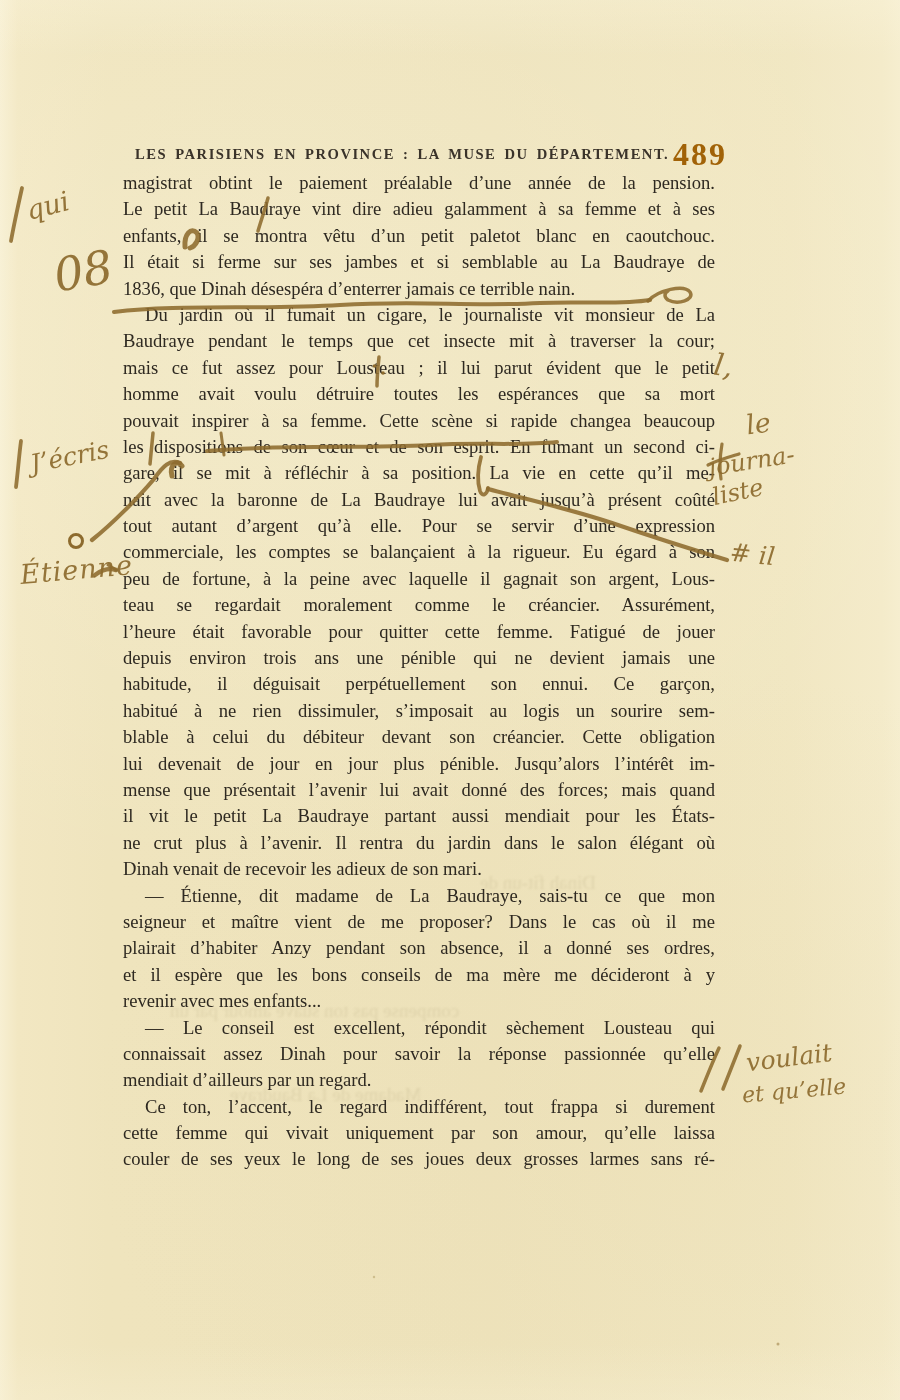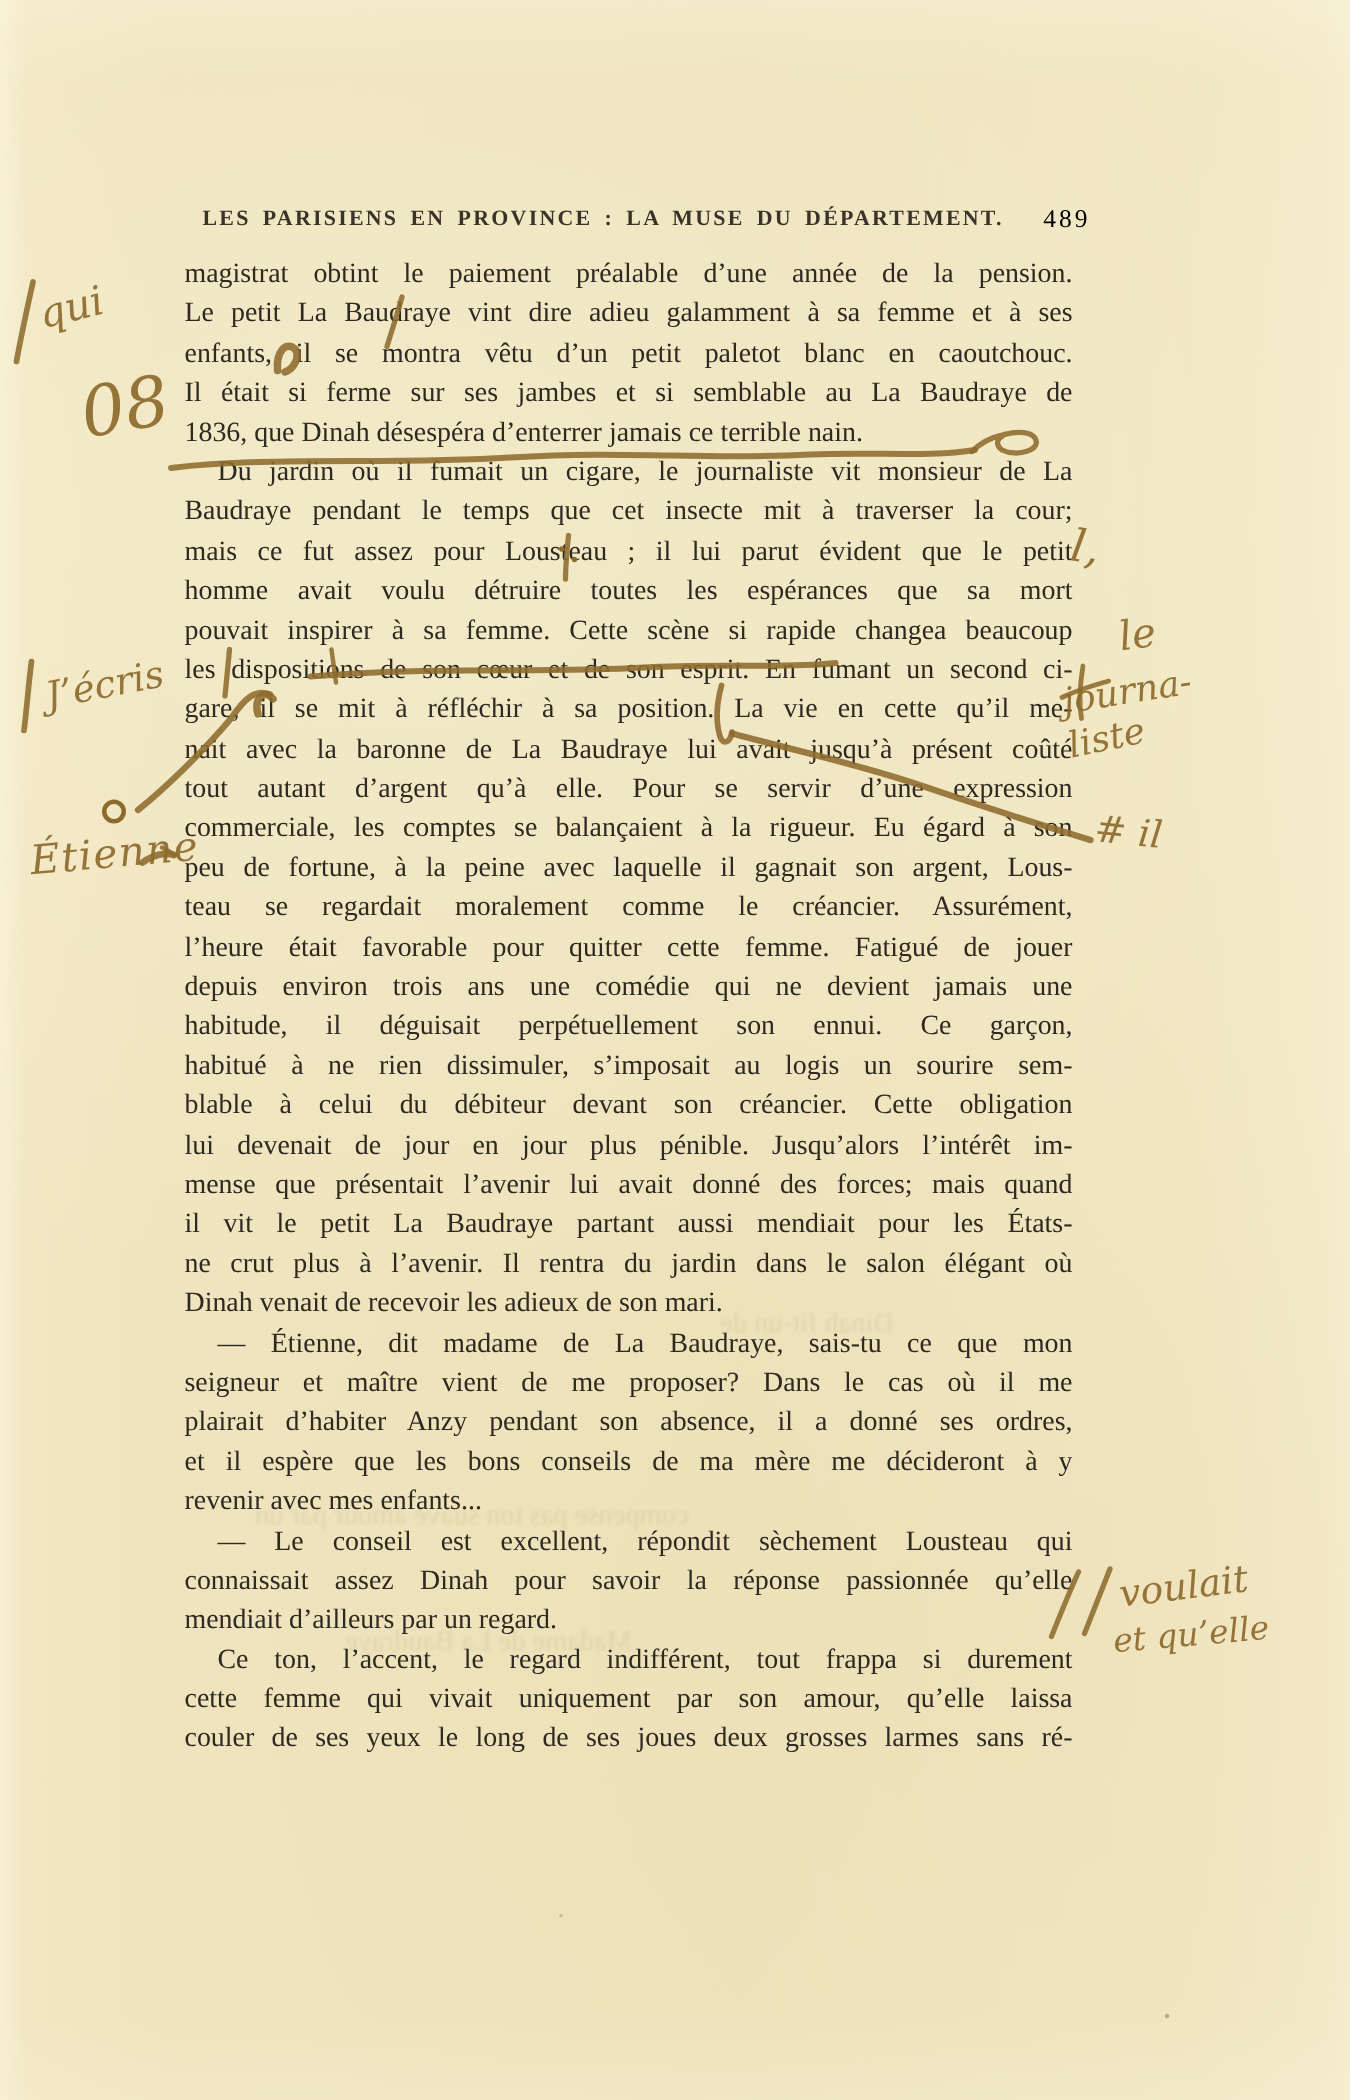--- a/index.html
+++ b/index.html
@@ -9,21 +9,21 @@
     background:
       radial-gradient(1200px 900px at 30% 25%, rgba(255,252,235,.25), rgba(0,0,0,0) 60%),
       radial-gradient(900px 700px at 75% 80%, rgba(230,215,170,.25), rgba(0,0,0,0) 65%),
       linear-gradient(90deg,#f7efd2 0%,#f2e7c2 2%,#efe4bd 12%,#eee3bc 55%,#f1e7c2 88%,#f4ebca 98%,#f6eecf 100%);}
   .paper::after{content:"";position:absolute;inset:0;
 
     background:linear-gradient(180deg, rgba(252,247,225,.28) 0%, rgba(0,0,0,0) 4%, rgba(0,0,0,0) 96%, rgba(248,241,214,.3) 100%);}
   .header{position:absolute;left:123px;top:136px;width:592px;display:flex;
           justify-content:space-between;align-items:center;color:#3a332a;margin-left:12px;}
   .header .title{font-weight:bold;font-size:14.6px;letter-spacing:1.5px;word-spacing:3px;}
-  .header .pageno{font-weight:normal;font-size:17px;letter-spacing:2px;color:#000000;}
+  .header .pageno{font-weight:bold;font-size:32px;letter-spacing:2px;color:#a16207;}
   .textblock{position:absolute;left:123px;top:172px;width:592px;color:#2e2921;
              font-size:18.6px;}
   .bl{height:26.4px;overflow:hidden;text-align:justify;text-align-last:justify;
       white-space:normal;}
   .bl.pend{text-align-last:left;}
   .bl.ind{text-indent:22px;}
   .hw{position:absolute;font-family:"DejaVu Serif",serif;font-style:italic;
       color:#8d6b2e;white-space:nowrap;opacity:.92;}
   .ghost{position:absolute;color:#8f8157;opacity:.15;filter:blur(1.2px);
          transform:scaleX(-1);font-size:19px;white-space:nowrap;}
@@ -56,21 +56,21 @@
   <div class="bl">homme avait voulu détruire toutes les espérances que sa mort</div>
   <div class="bl">pouvait inspirer à sa femme. Cette scène si rapide changea beaucoup</div>
   <div class="bl">les dispositions de son cœur et de son esprit. En fumant un second ci-</div>
   <div class="bl">gare, il se mit à réfléchir à sa position. La vie en cette qu’il me-</div>
   <div class="bl">nait avec la baronne de La Baudraye lui avait jusqu’à présent coûté</div>
   <div class="bl">tout autant d’argent qu’à elle. Pour se servir d’une expression</div>
   <div class="bl">commerciale, les comptes se balançaient à la rigueur. Eu égard à son</div>
   <div class="bl">peu de fortune, à la peine avec laquelle il gagnait son argent, Lous-</div>
   <div class="bl">teau se regardait moralement comme le créancier. Assurément,</div>
   <div class="bl">l’heure était favorable pour quitter cette femme. Fatigué de jouer</div>
-  <div class="bl">depuis environ trois ans une comédie qui ne devient jamais une</div>
+  <div class="bl">depuis environ trois ans une pénible qui ne devient jamais une</div>
   <div class="bl">habitude, il déguisait perpétuellement son ennui. Ce garçon,</div>
   <div class="bl">habitué à ne rien dissimuler, s’imposait au logis un sourire sem-</div>
   <div class="bl">blable à celui du débiteur devant son créancier. Cette obligation</div>
   <div class="bl">lui devenait de jour en jour plus pénible. Jusqu’alors l’intérêt im-</div>
   <div class="bl">mense que présentait l’avenir lui avait donné des forces; mais quand</div>
   <div class="bl">il vit le petit La Baudraye partant aussi mendiait pour les États-</div>
   <div class="bl">ne crut plus à l’avenir. Il rentra du jardin dans le salon élégant où</div>
   <div class="bl pend">Dinah venait de recevoir les adieux de son mari.</div>
   <div class="bl ind">— Étienne, dit madame de La Baudraye, sais-tu ce que mon</div>
   <div class="bl">seigneur et maître vient de me proposer? Dans le cas où il me</div>

